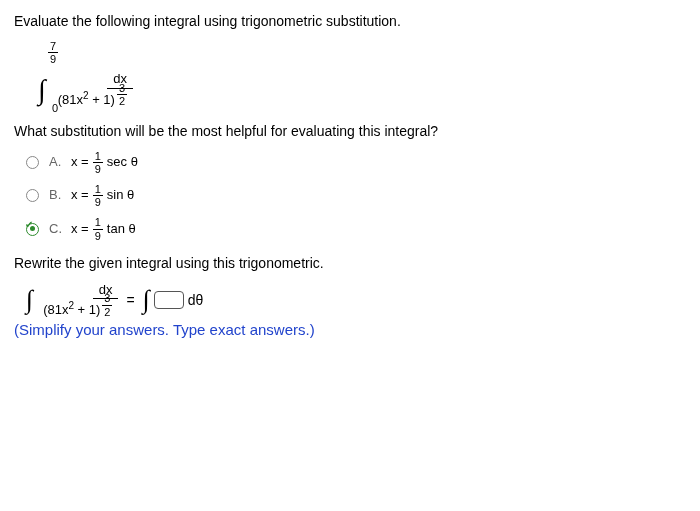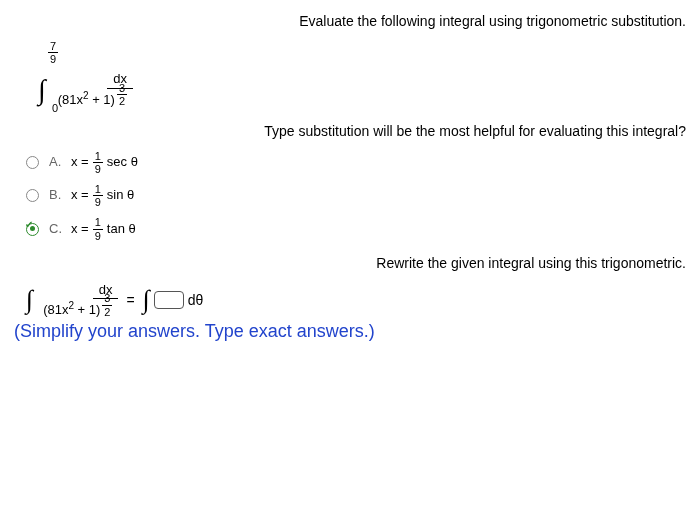--- a/index.html
+++ b/index.html
@@ -5,21 +5,21 @@
   body {
     font-family: Arial, Helvetica, sans-serif;
     font-size: 14px;
     color: #000;
     margin: 0;
     padding: 12px 14px;
     width: 700px;
     box-sizing: border-box;
     line-height: 1.3;
   }
-  .row { margin-bottom: 10px; text-align: right; }
+  .row { margin-bottom: 10px; }
   .intbox { margin: 6px 0 14px 24px; }
   .introw { display:flex; align-items:center; }
   .intsym { position:relative; font-size:28px; line-height:1; font-family:"Times New Roman", serif; }
   .limit-bot { position:absolute; font-size:11px; font-family:Arial; left:14px; bottom:-10px; }
   .frac { display:inline-flex; flex-direction:column; align-items:flex-end; vertical-align:middle; }
   .frac .num { border-bottom:1px solid #000; padding:0 6px 1px 6px; font-size:13px; line-height:1.2; text-align:center;}
   .frac .den { padding:1px 6px 0 6px; font-size:13px; line-height:1.2; text-align:center;}
   .sfrac { display:inline-flex; flex-direction:column; align-items:center; vertical-align:middle; font-size:11px; }
   .sfrac .n { border-bottom:1px solid #000; padding:0 2px; line-height:1.1;}
   .sfrac .d { padding:0 2px; line-height:1.1;}
@@ -29,21 +29,21 @@
   .radio.sel { border-color:#2e8b2e; }
   .radio.sel::after { content:""; position:absolute; width:5px; height:5px; background:#2e8b2e; border-radius:50%; top:2.5px; left:2.5px; }
   .check { position:absolute; font-size:10px; color:#2e8b2e; left:-2px; top:-6px; }
   .choice .lbl { color:#666; font-size:13px; margin-right:6px; min-width:16px;}
   .choice.sel .lbl { color:#666; }
   .mathline { display:flex; align-items:center; font-size:13px;}
   .exp-wrap { display:inline-flex; align-items:flex-start; }
   .exp-wrap .base { }
   .exp-wrap .exp { font-size:10px; margin-top:-8px; margin-left:2px;}
   .ansbox { display:inline-block; width:28px; height:16px; border:1px solid #555; border-radius:4px; margin:0 4px; vertical-align:middle;}
-  .hint { color:#2244cc; font-size:18px; margin-top:2px;}
+  .hint { color:#2244cc; font-size:15px; margin-top:2px;}
   .eqrow { display:flex; align-items:center; margin:8px 0 0 12px;}
   .eq { margin:0 8px; font-size:14px;}
 </style>
 </head>
 <body>
 
 <div class="row">Evaluate the following integral using trigonometric substitution.</div>
 
 <div style="margin-left:34px;">
   <span class="sfrac">
@@ -70,21 +70,21 @@
               <span class="n">3</span>
               <span class="d">2</span>
             </span>
           </span>
         </span>
       </span>
     </span>
   </div>
 </div>
 
-<div class="row">Type substitution will be the most helpful for evaluating this integral?</div>
+<div class="row">What substitution will be the most helpful for evaluating this integral?</div>
 
 <div class="choices">
 
   <div class="choice">
     <span class="radio"></span>
     <span class="lbl">A.</span>
     <span class="mathline">
       <span>x =</span>
       <span style="width:4px;"></span>
       <span class="sfrac">

